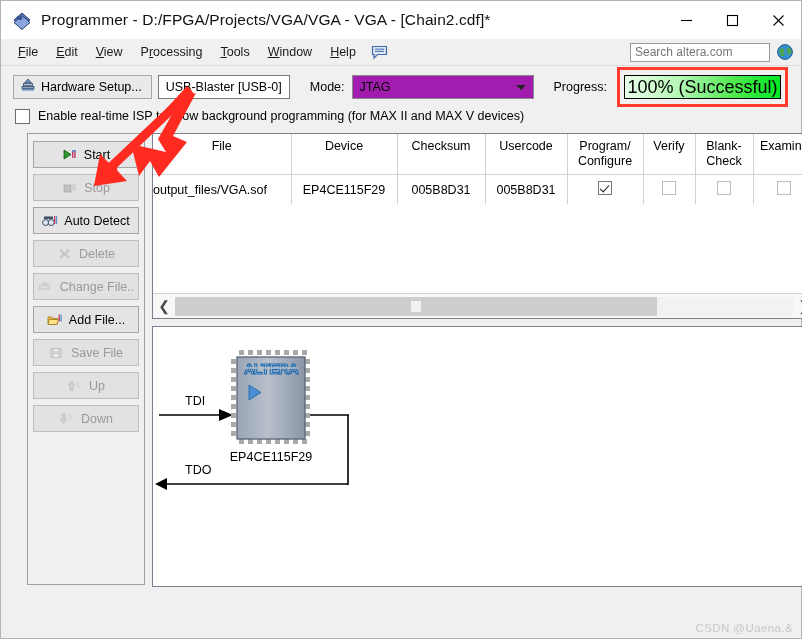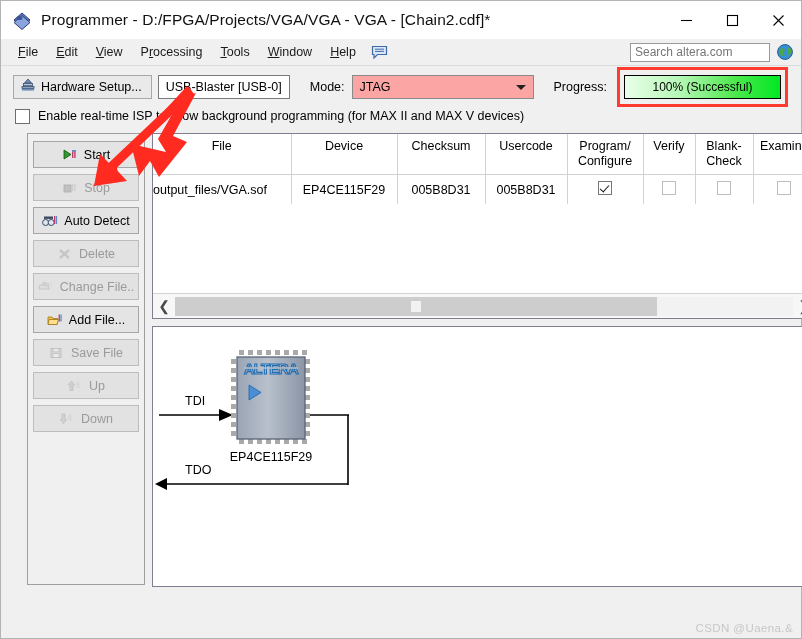--- a/index.html
+++ b/index.html
@@ -42,32 +42,32 @@
     font-size:12.5px;color:#000;padding:0 8px;white-space:nowrap;
   }
   .hwsetup{padding:0 9px 0 7px;}
   .hwsetup .ico{margin-right:6px;}
   .field{
     border:1px solid #7a7a7a;background:#fff;height:24px;box-sizing:border-box;
     display:inline-flex;align-items:center;padding:0 7px;font-size:12.5px;margin-left:6px;min-width:130px;
   }
   .lbl{font-size:12.5px;margin-left:20px;margin-right:7px;}
   .combo{
-    border:1px solid #8a8a8a;background:#fca5a5;height:24px;width:182px;box-sizing:border-box;
+    border:1px solid #8a8a8a;background:#a21caf;height:24px;width:182px;box-sizing:border-box;
     display:inline-flex;align-items:center;padding:0 7px;font-size:12.5px;position:relative;
   }
   .combo .arrow{position:absolute;right:7px;top:9px;width:0;height:0;border-left:5px solid transparent;border-right:5px solid transparent;border-top:5px solid #222;}
   .progwrap{position:relative;margin-left:10px;}
   .progress-hl{
     position:absolute;left:-7px;top:-8px;width:171px;height:40px;
     border:3px solid #ff3b30;box-sizing:border-box;
   }
   .progbar{
     width:157px;height:24px;box-sizing:border-box;border:1px solid #000;
-    display:flex;align-items:center;justify-content:center;font-size:12px;color:#000;
+    display:flex;align-items:center;justify-content:center;font-size:18px;color:#000;
     background:linear-gradient(to right,#e9ffe9 0%,#b6f7b6 35%,#4ae84a 72%,#00e824 100%);
   }
   .row2{display:flex;align-items:center;padding:7px 0 8px 14px;height:18px;}
   .cb{
     width:15px;height:15px;border:1px solid #6d6d6d;background:#fff;box-sizing:border-box;
     display:inline-block;margin-right:8px;flex:0 0 auto;
   }
   .row2 .txt{font-size:12.5px;}
 
   

